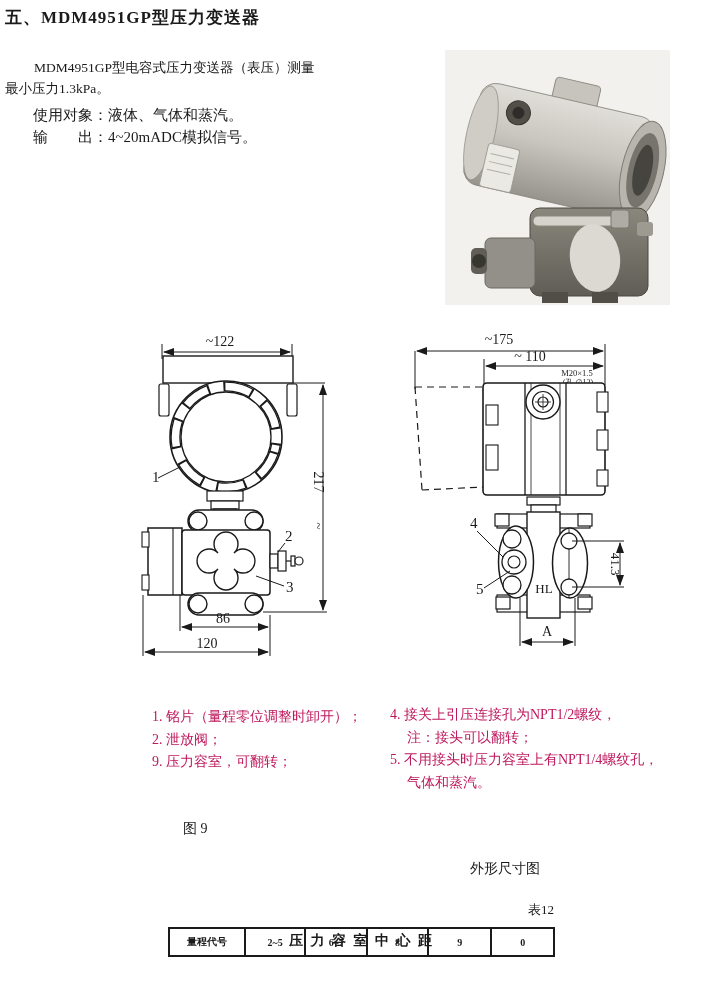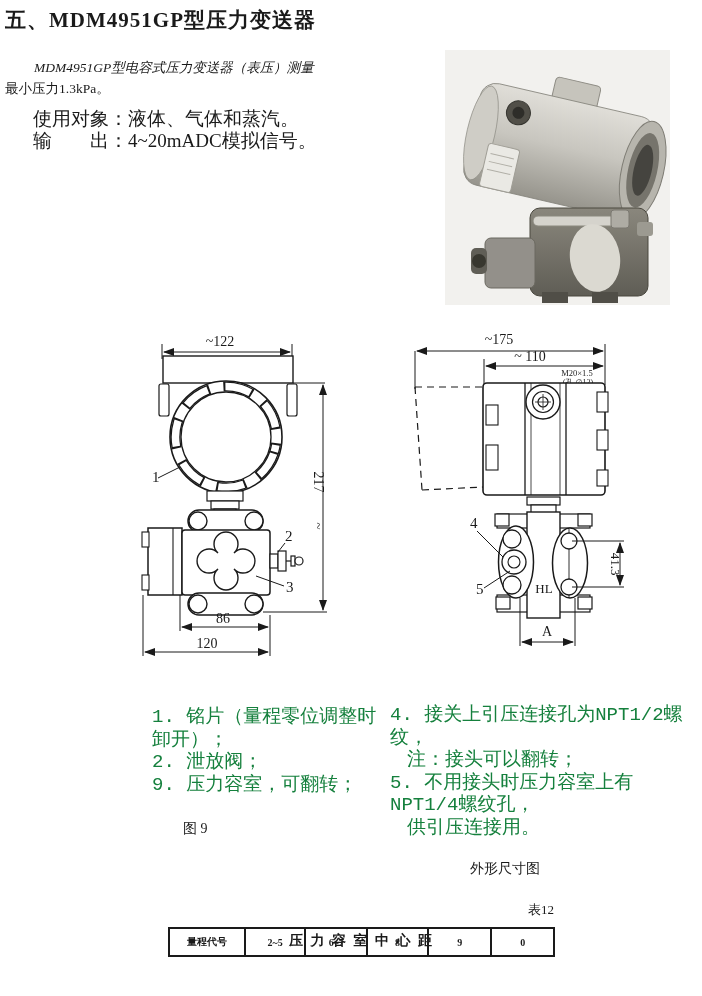--- a/index.html
+++ b/index.html
@@ -1,25 +1,25 @@
 <!DOCTYPE html>
 <html><head>
 <meta charset="utf-8">
 <style>
   html,body{margin:0;padding:0;background:#ffffff;}
   .page{position:relative;width:702px;height:996px;background:#fff;overflow:hidden;
         font-family:"Liberation Serif","DejaVu Serif",serif;color:#1a1a1a;}
   .abs{position:absolute;}
-  .doc-title{left:5px;top:6px;font-size:21px;font-weight:bold;letter-spacing:1px;}
+  .doc-title{left:5px;top:6px;font-size:17px;font-weight:bold;letter-spacing:1px;}
   .intro{left:5px;top:57px;width:430px;font-size:13.5px;line-height:21px;}
-  .intro .ind{padding-left:29px;font-style:italic;}
-  .spec{font-size:19px;}
+  .intro .ind{padding-left:29px;}
+  .spec{font-size:15px;}
   .spec.usage{left:33px;top:106px;}
   .spec.output{left:33px;top:128px;}
-  .notes{font-size:19px;line-height:22.5px;color:#15803d;font-family:Liberation Mono, monospace;}
+  .notes{font-size:14px;line-height:22.5px;color:#be185d;}
   .notes-left{left:152px;top:706px;width:235px;}
   .notes-right{left:390px;top:704px;width:305px;}
   .notes .sub{padding-left:17px;}
   .cap{font-size:14px;}
   .cap-no{left:183px;top:820px;}
   .cap-l1{left:228px;top:809px;}
   .cap-l2{left:228px;top:832px;letter-spacing:2.5px;}
   .cap-sx{left:470px;top:820px;margin-top:40px;}
   .tbl-title{left:168px;top:932px;width:387px;text-align:center;font-size:14px;
              font-weight:bold;letter-spacing:2px;}
@@ -251,21 +251,21 @@
 
   <div class="abs notes notes-left">
     <div>1. 铭片（量程零位调整时卸开）；</div>
     <div>2. 泄放阀；</div>
     <div>9. 压力容室，可翻转；</div>
   </div>
   <div class="abs notes notes-right">
     <div>4. 接关上引压连接孔为NPT1/2螺纹，</div>
     <div class="sub">注：接头可以翻转；</div>
     <div>5. 不用接头时压力容室上有NPT1/4螺纹孔，</div>
-    <div class="sub">供引压连接用。</div>
+    <div class="sub">气体和蒸汽。</div>
   </div>
 
   <div class="abs cap cap-no">图 9</div>
   <div class="abs cap cap-sx">外形尺寸图</div>
 
   <div class="abs tbl-title">压 力 容 室 中 心 距</div>
   <div class="abs tbl-tag">表12</div>
 
   <table class="dims">
     <tbody>

